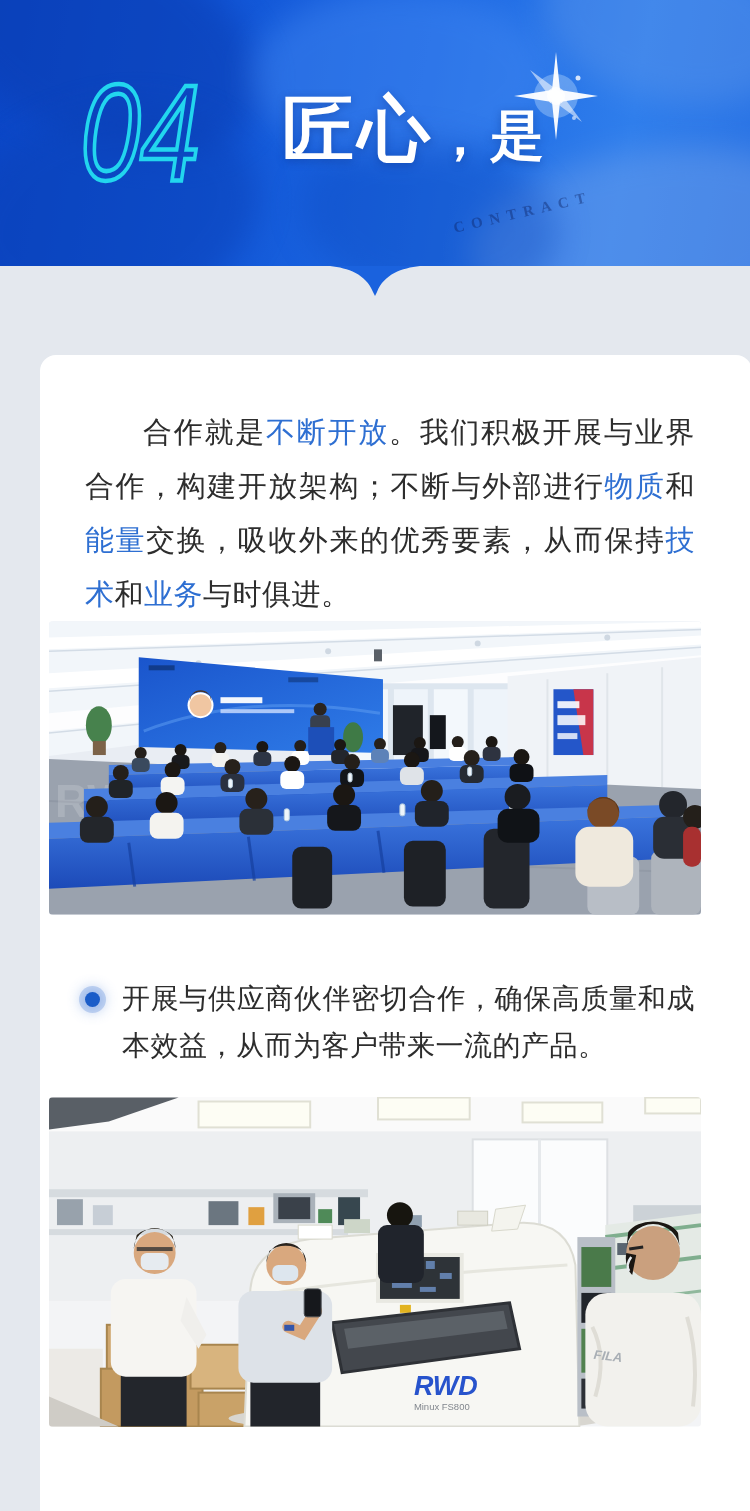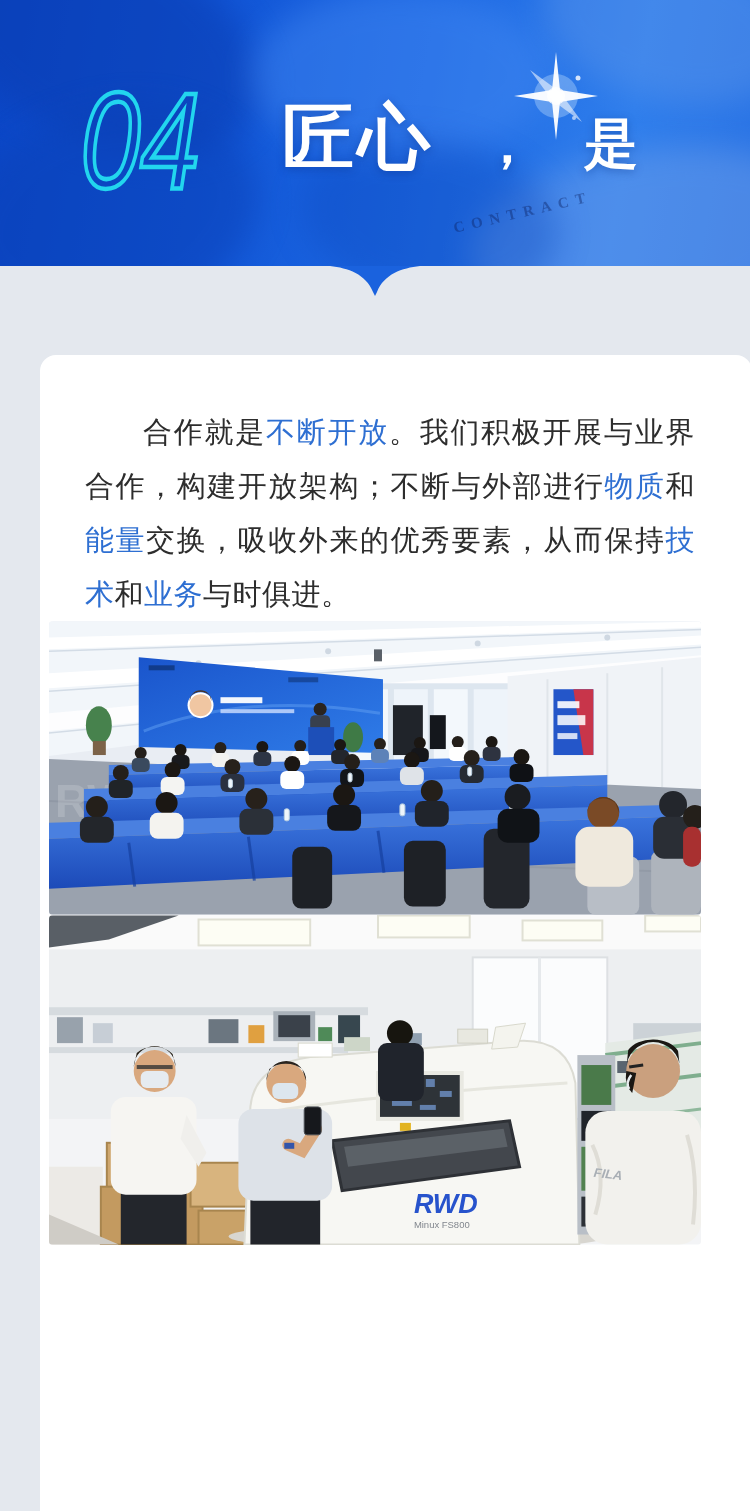--- a/index.html
+++ b/index.html
@@ -25,29 +25,28 @@
   .b4 { left:470px; top:150px; width:360px; height:170px; background:#7fa9ea; opacity:.38; transform:rotate(-8deg); }
   .b5 { left:540px; top:-50px; width:260px; height:150px; background:#5f97ea; opacity:.4; transform:rotate(12deg); }
   .b6 { left:300px; top:140px; width:260px; height:160px; background:#0c47bc; opacity:.35; transform:rotate(10deg); }
   .contract-word {
     position:absolute; left:452px; top:204px;
     font-family:"Liberation Serif", serif;
     font-size:15px; letter-spacing:7px; color:rgba(12,34,98,.42);
     transform:rotate(-13deg); font-weight:bold;
   }
   .banner-row {
-    position:absolute; left:82px; top:66px; display:flex; align-items:flex-end;
+    position:absolute; left:82px; top:58px; display:flex; align-items:flex-end;
   }
   .num-svg { display:block; margin-right:20px; }
   .title-wrap {
     color:#ffffff; font-weight:800; letter-spacing:4px;
     display:flex; align-items:baseline; padding-bottom:8px;
     text-shadow:0 2px 8px rgba(8,40,120,.35);
     white-space:nowrap;
-    gap:47px;
   }
   .t-big   { font-size:72px; }
   .t-comma { font-size:52px; }
   .t-small { font-size:54px; }
   .sparkle { position:absolute; left:508px; top:48px; pointer-events:none; }
   .banner-notch { position:absolute; left:330px; top:266px; display:block; }
 
   
   .card {
     position:absolute; left:40px; top:355px; width:712px; height:1156px;
@@ -281,20 +280,24 @@
         <path d="M540,192 a16,16 0 0 1 32,0 l-4,-10 a16,12 0 0 0 -26,1 Z" fill="#5e3a1e"></path>
         <rect x="528" y="206" width="58" height="60" rx="14" fill="#efe9dd"></rect>
         <circle cx="626" cy="184" r="14" fill="#23262c"></circle>
           <rect x="606" y="196" width="44" height="42" rx="11" fill="#2a2e35"></rect>
         <circle cx="648" cy="196" r="12" fill="#241f1a"></circle>
           <rect x="636" y="206" width="18" height="40" rx="8" fill="#a83030"></rect>
       </g>
     </svg>
   </div>
 
+  <div class="bullet-item gap-lg">
+    <span class="dot"></span>
+    <span class="bullet-text">开展与供应商伙伴密切合作，确保高质量和成本效益，从而为客户带来一流的产品。</span>
+  </div>
 
   <div class="photo-block">
     <svg width="652" height="330" viewBox="0 0 654 330">
       <rect width="654" height="330" fill="#f3f4f6"></rect>
 
       <rect x="0" y="0" width="654" height="36" fill="#fafafa"></rect>
       <polygon points="0,0 130,0 60,24 0,32" fill="#595f66"></polygon>
       <rect x="150" y="4" width="112" height="26" fill="#fdfdf4" stroke="#e0e0d4" stroke-width="2"></rect>
       <rect x="330" y="0" width="92" height="22" fill="#fdfdf4" stroke="#e0e0d4" stroke-width="2"></rect>
       <rect x="475" y="5" width="80" height="20" fill="#fdfdf4" stroke="#e0e0d4" stroke-width="2"></rect>

